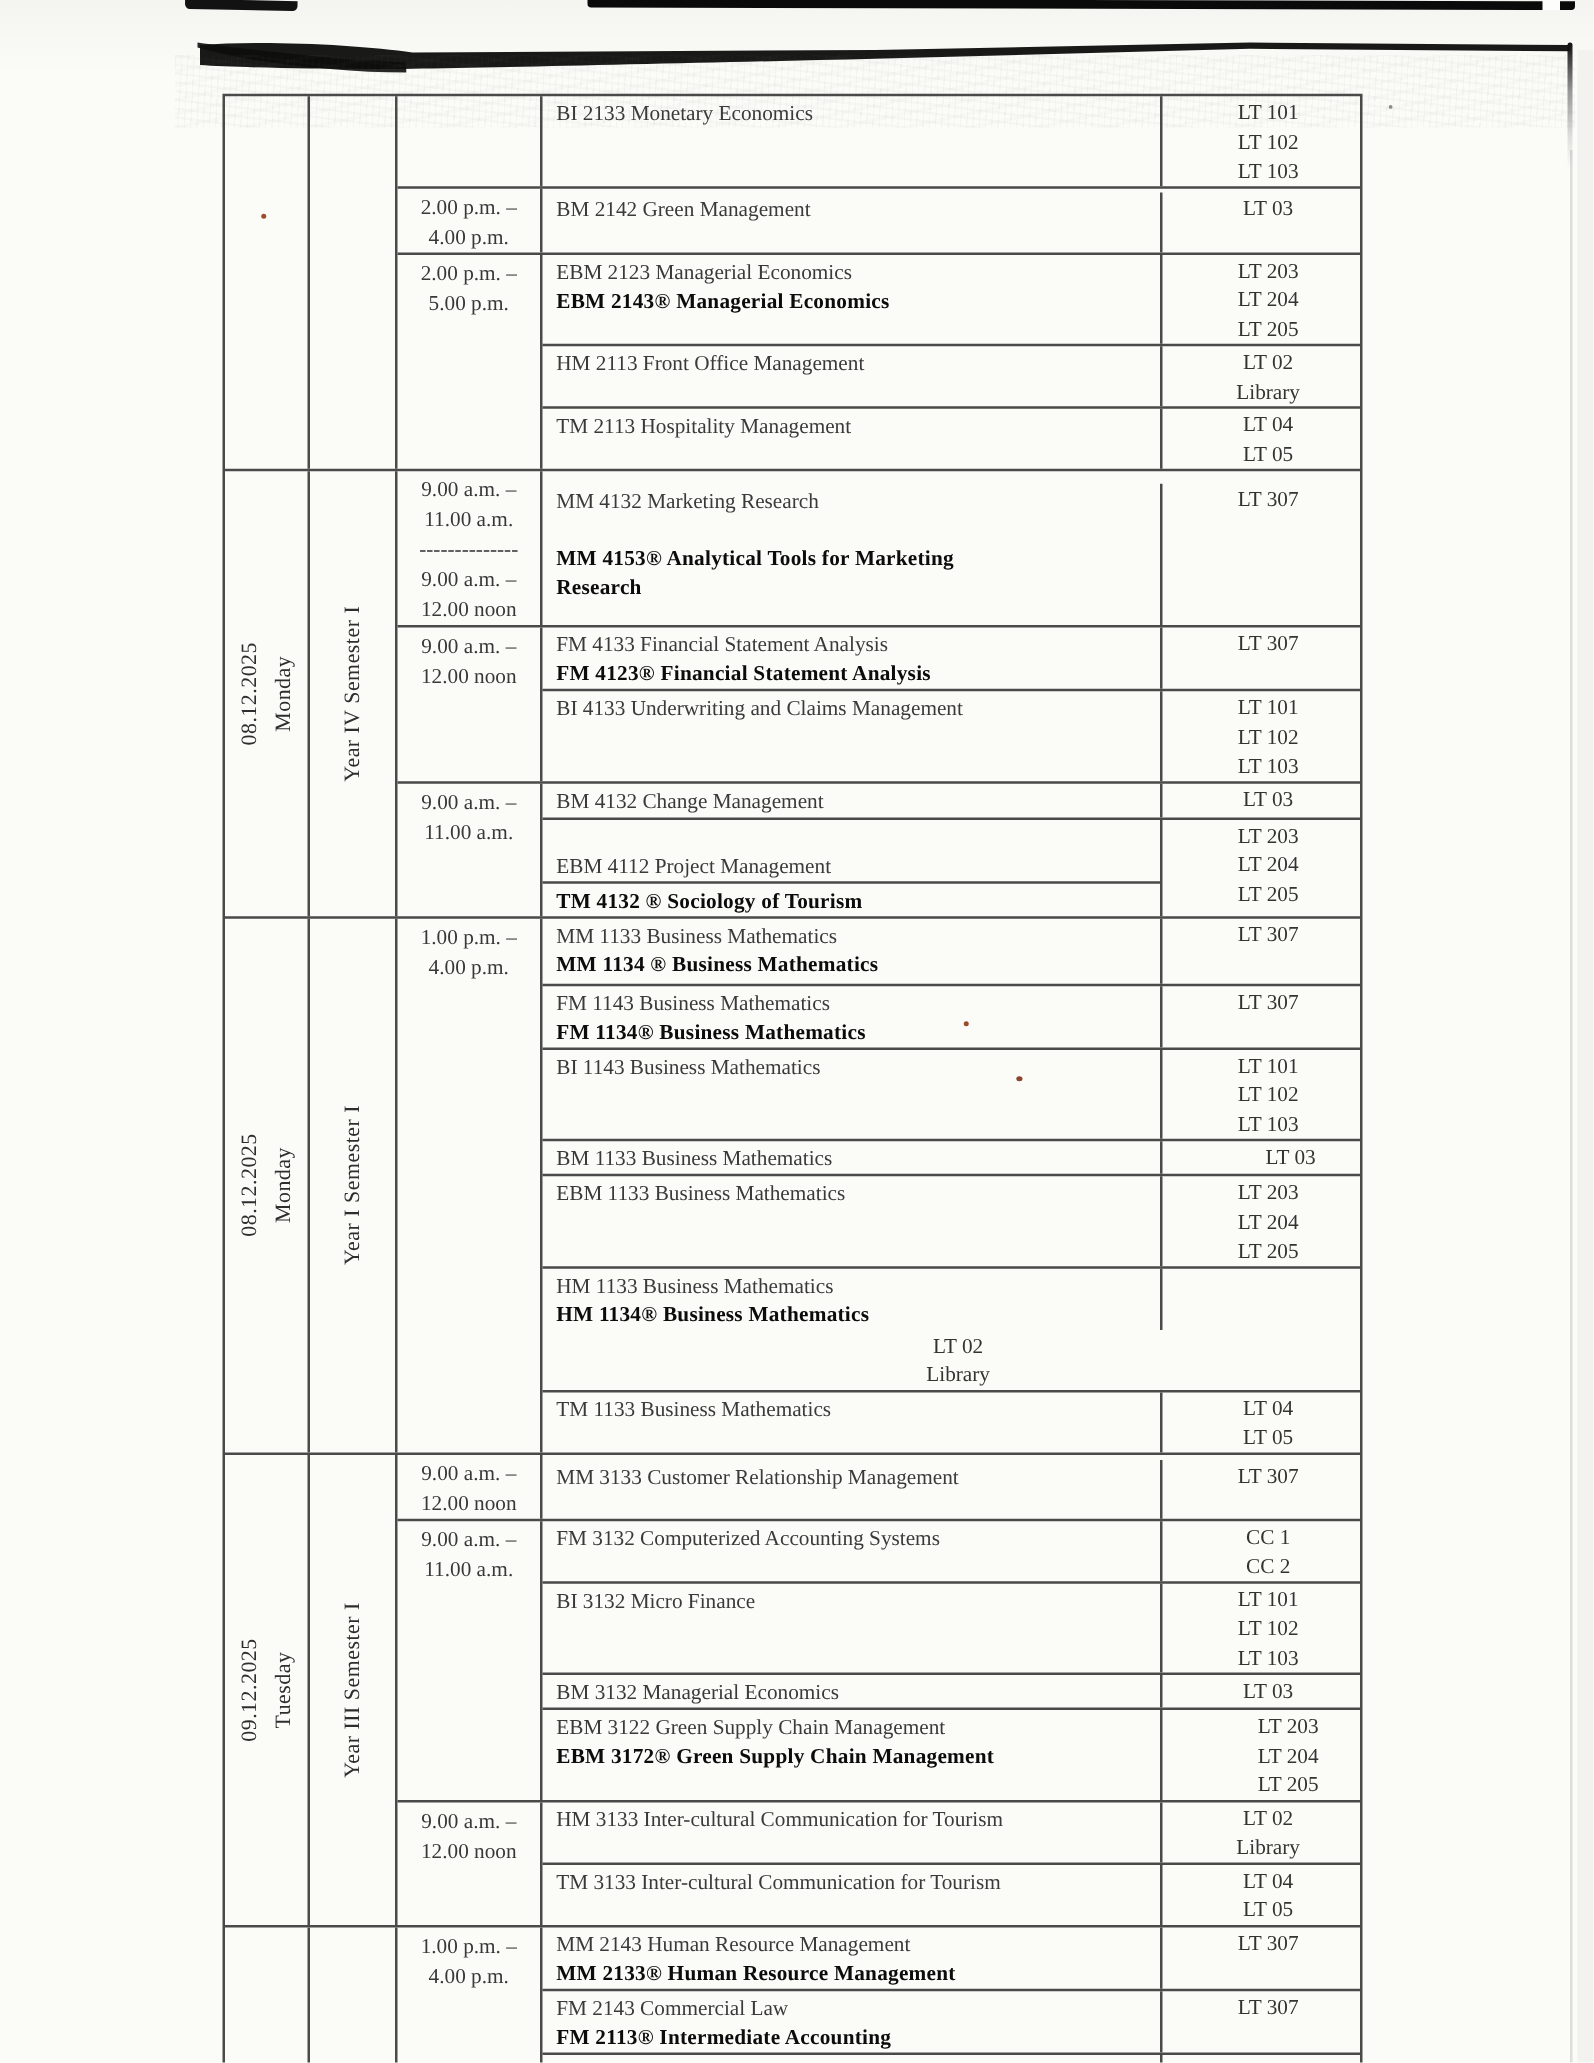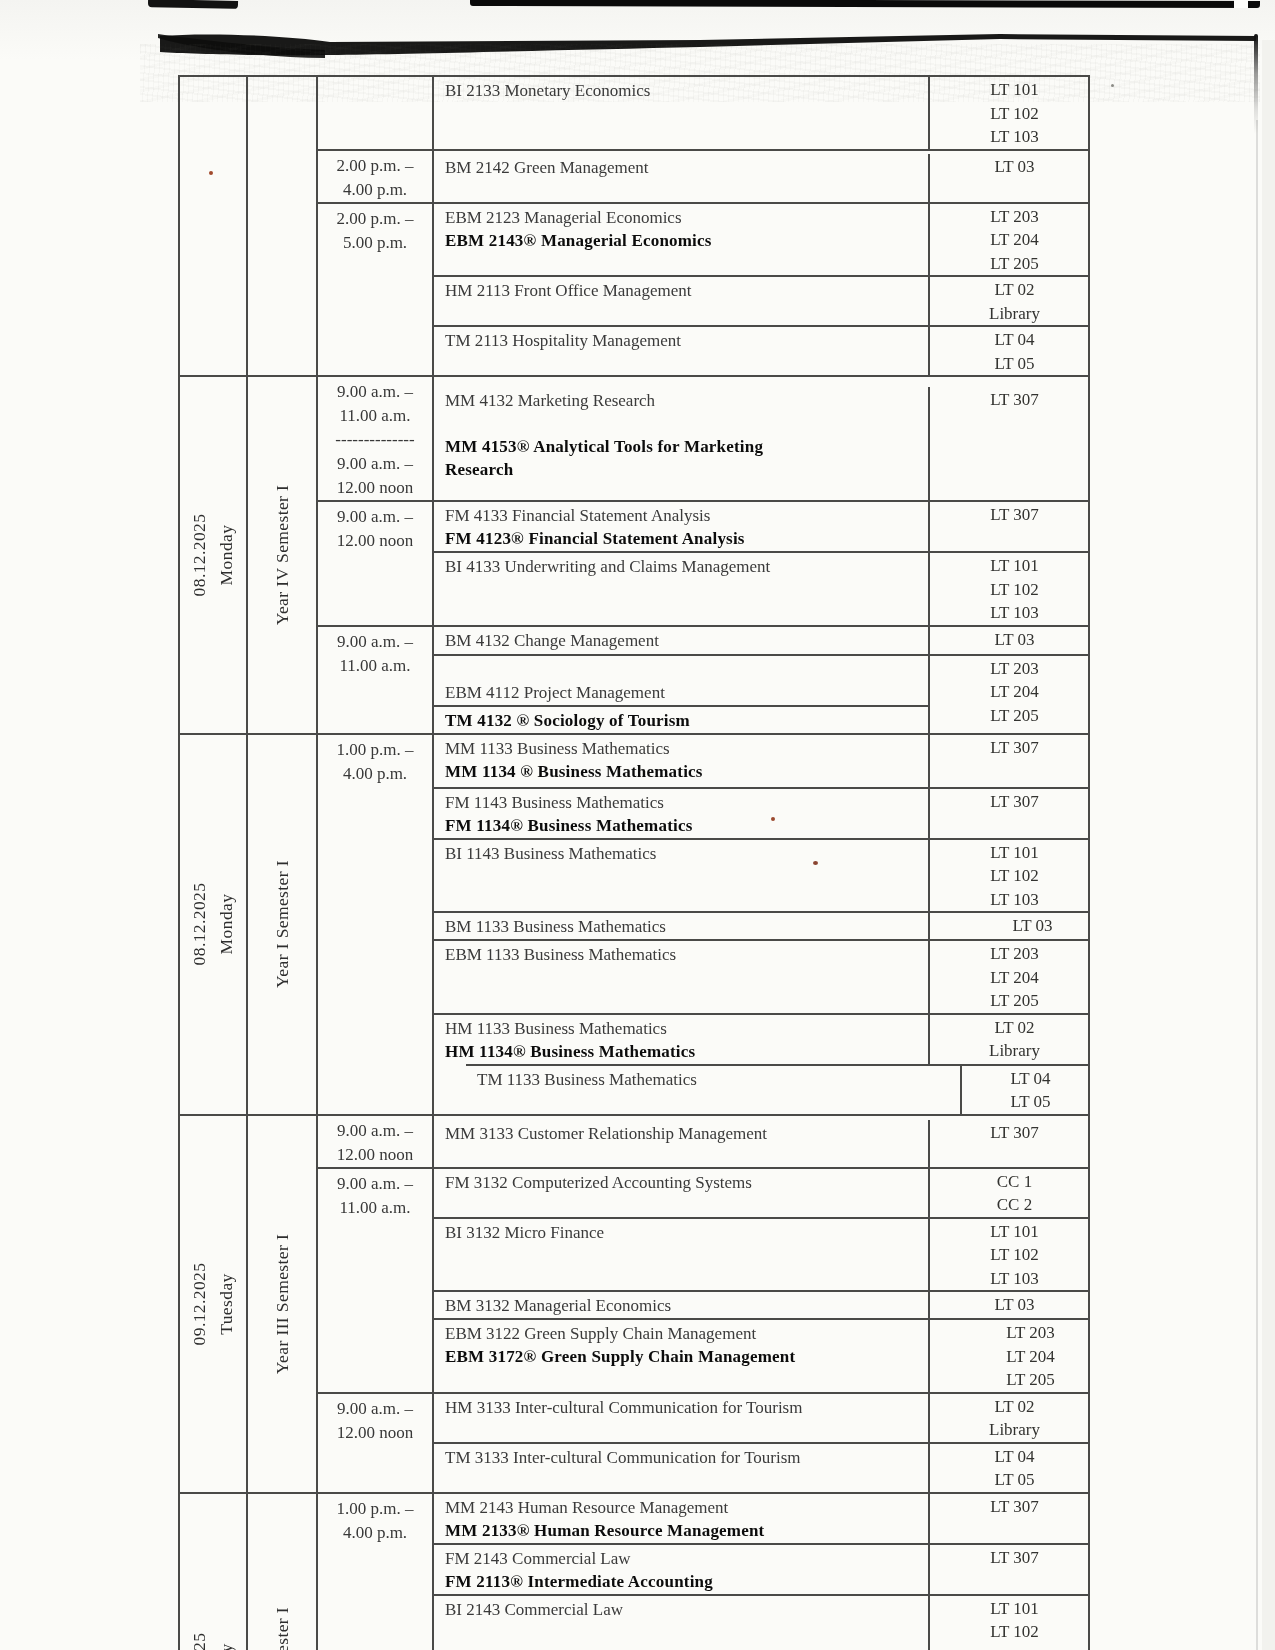--- a/index.html
+++ b/index.html
@@ -344,33 +344,33 @@
                 <div class="entry">
                   <div class="cline">EBM 1133 Business Mathematics</div>
                 </div>
               </div>
               <div class="cell room-cell">
                 <div class="rmline">LT 203</div>
                 <div class="rmline">LT 204</div>
                 <div class="rmline">LT 205</div>
               </div>
             </div>
-            <div class="row bt" style="min-height: 47px;">
+            <div class="row bt" style="min-height: 47px; flex-direction: column;">
               <div class="cell course-cell">
                 <div class="entry">
                   <div class="cline">HM 1133 Business Mathematics</div>
                   <div class="cline bold">HM 1134® Business Mathematics</div>
                 </div>
               </div>
               <div class="cell room-cell">
                 <div class="rmline">LT 02</div>
                 <div class="rmline">Library</div>
               </div>
             </div>
-            <div class="row bt" style="min-height: 45px; margin-left: 32px;">
+            <div class="row bt" style="min-height: 45px;">
               <div class="cell course-cell">
                 <div class="entry">
                   <div class="cline">TM 1133 Business Mathematics</div>
                 </div>
               </div>
               <div class="cell room-cell">
                 <div class="rmline">LT 04</div>
                 <div class="rmline">LT 05</div>
               </div>
             </div>

